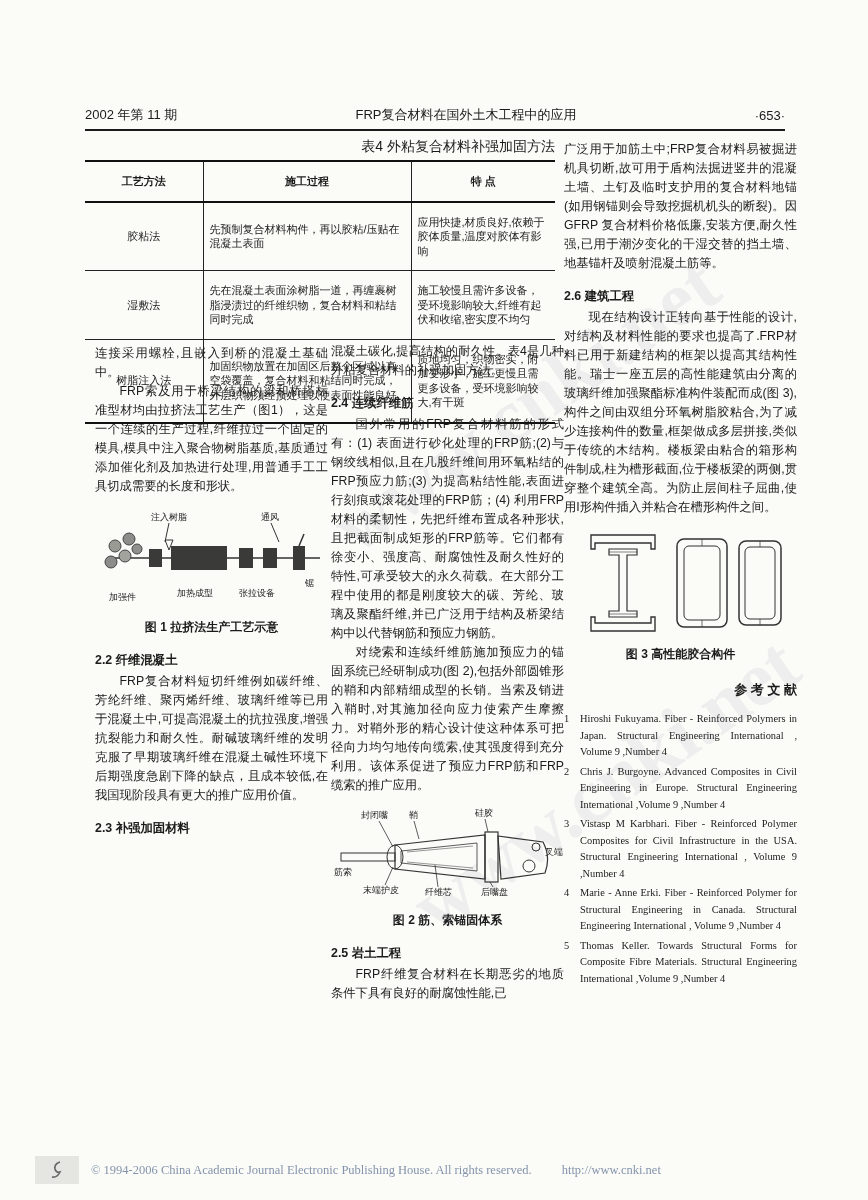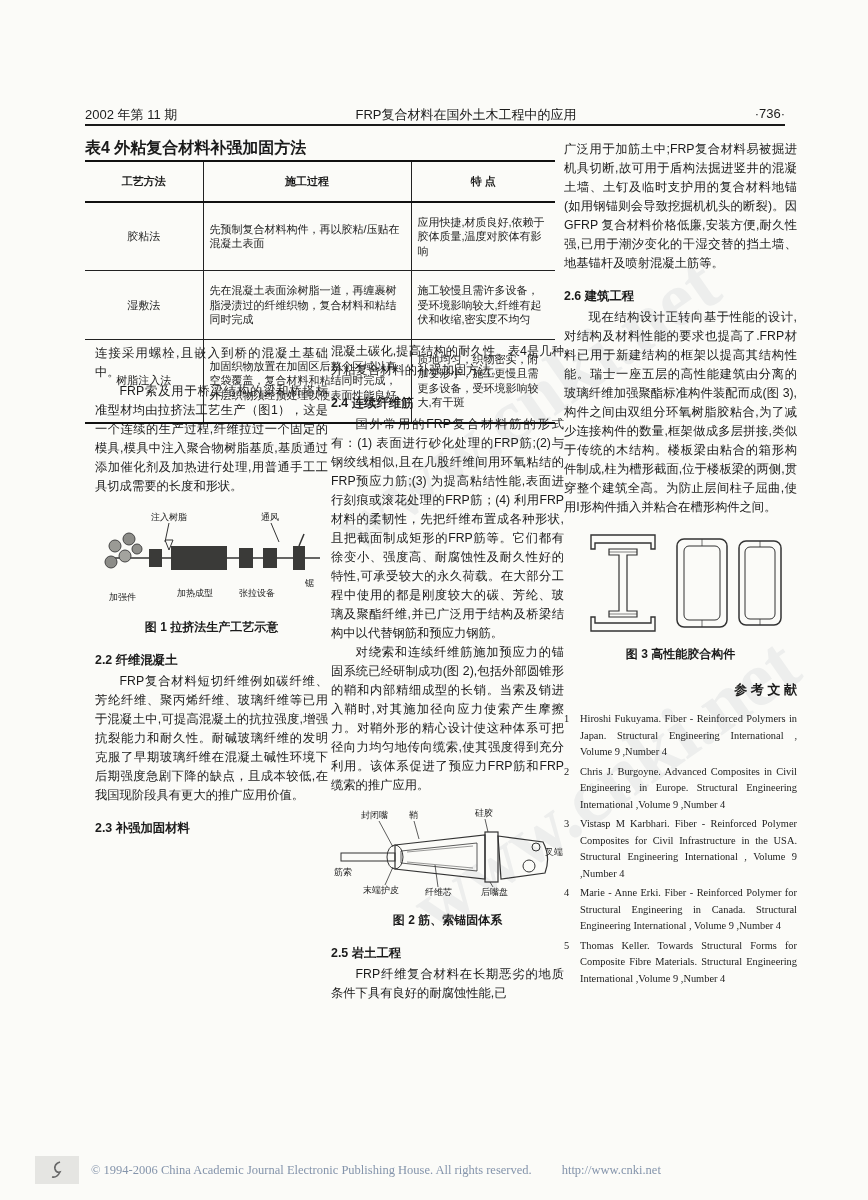--- a/index.html
+++ b/index.html
@@ -15,29 +15,29 @@
     color:rgba(120,132,148,0.10); transform:rotate(-35deg);
     white-space:nowrap; pointer-events:none; z-index:0;
     font-family:"Liberation Serif", serif;
   }
   .wm1 { left:300px; top:360px; }
   .wm2 { left:380px; top:740px; }
 
   
   .page-header {
     position:absolute; top:106px; left:85px; width:700px; z-index:2;
-    display:flex; justify-content:space-between; align-items:flex-start;
-    font-size:13px; border-bottom:2px solid #1a1a1a; 
+    display:flex; justify-content:space-between; align-items:center;
+    font-size:13px; border-bottom:2px solid #1a1a1a; padding-bottom:5px;
   }
   .page-header .hd-title { text-align:center; flex:1; }
 
   
   .tbl-caption {
     position:absolute; top:138px; left:85px; width:470px; z-index:2;
-    text-align:left; font-weight:bold; font-size:16px;
+    text-align:right; font-weight:normal; font-size:14px;
   }
   table.t4 {
     position:absolute; top:160px; left:85px; width:470px; z-index:2;
     border-collapse:collapse; font-size:11px; line-height:14.5px;
     border-top:2.5px solid #111; border-bottom:2.5px solid #111;
   }
   table.t4 th, table.t4 td {
     border:1px solid #222; padding:12px 6px; vertical-align:middle;
   }
   table.t4 th { font-weight:bold; border-bottom:2px solid #111; }
@@ -86,21 +86,21 @@
 </style>
 </head>
 <body>
 
 <div class="watermark wm1">www.cnki.net</div>
 <div class="watermark wm2">www.cnki.net</div>
 
 <div class="page-header">
   <span>2002 年第 11 期</span>
   <span class="hd-title">FRP复合材料在国外土木工程中的应用</span>
-  <span>·736·</span>
+  <span>·653·</span>
 </div>
 
 <div class="tbl-caption">表4  外粘复合材料补强加固方法</div>
 <table class="t4">
   <thead>
     <tr>
       <th>工艺方法</th>
       <th>施工过程</th>
       <th>特  点</th>
     </tr>

